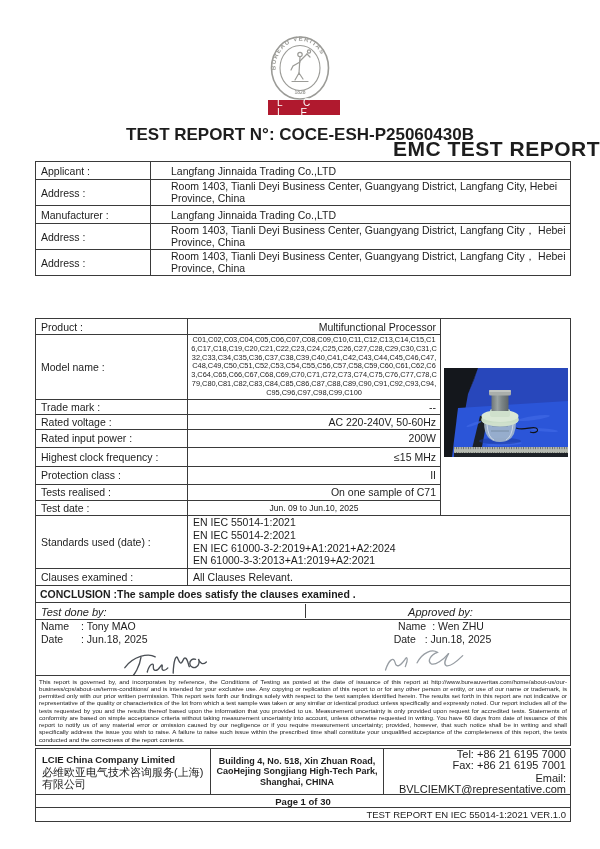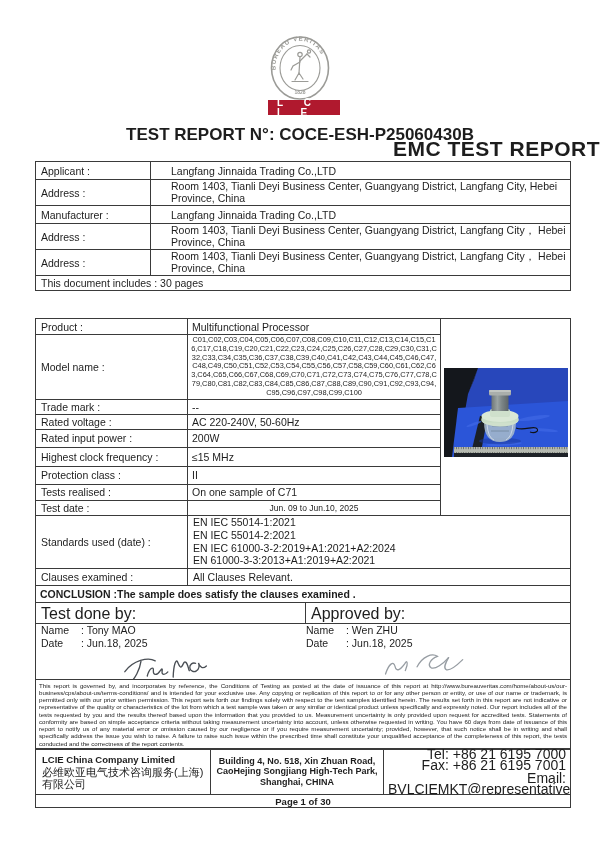--- a/index.html
+++ b/index.html
@@ -7,71 +7,71 @@
     width:600px;height:849px;background:#ffffff;position:relative;
     font-family:"Liberation Sans", sans-serif;color:#1d1d1d;
     -webkit-font-smoothing:antialiased;
   }
   .page{position:absolute;inset:0;overflow:hidden;}
 
   
   .seal{position:absolute;left:269px;top:36px;width:62px;height:64px;}
   .lcie-box{position:absolute;left:268px;top:100px;width:72px;height:15px;
     background:#b0192e;display:flex;align-items:center;justify-content:center;}
-  .lcie-box span{color:#fff;font-weight:bold;font-size:10px;letter-spacing:9px;padding-left:9px;line-height:1;}
+  .lcie-box span{color:#fff;font-weight:normal;font-size:10px;letter-spacing:9px;padding-left:9px;line-height:1;}
   .report-no{position:absolute;left:0;top:125px;width:600px;text-align:center;
     font-weight:bold;font-size:17px;}
   .doc-title{position:absolute;left:0;top:137px;width:600px;text-align:right;
     font-weight:bold;font-size:21px;letter-spacing:.5px;}
 
   
   table{border-collapse:collapse;table-layout:fixed;position:absolute;left:35px;width:535px;}
   td{border:1px solid #3a3a3a;font-size:10.5px;padding:0 4px;vertical-align:middle;overflow:hidden;}
 
   .t1{top:161px;}
   .t1 td.lbl{padding-left:5px;}
   .t1 td.val{padding-left:20px;}
   .t1 tr.h18{height:18px;} .t1 tr.h24{height:24px;} .t1 tr.h15{height:15px;}
   .t1 td.two{line-height:11.5px;padding-top:1px;padding-bottom:1px;}
 
   .t2{top:318px;}
   .t2 td.lbl{padding-left:5px;}
-  .t2 td.cen{text-align:left;margin-top:8px;}
+  .t2 td.cen{text-align:right;margin-top:8px;}
   .t2 tr.rp{height:16px;} .t2 tr.rmodel{height:64px;} .t2 tr.r15{height:15px;}
   .t2 tr.r18{height:18px;} .t2 tr.r19{height:19px;} .t2 tr.r16{height:16px;}
   .t2 tr.rstd{height:53px;} .t2 tr.r17{height:17px;}
   .t2 tr.rsig{height:56px;} .t2 tr.rdisc{height:35px;}
   td.model{font-size:7.4px;line-height:8.8px;word-break:break-all;text-align:center;
     padding:1px 2px;letter-spacing:0;}
   td.smalldate{font-size:8.5px;text-align:center;}
   td.stdcell{line-height:12.6px;padding-left:5px;}
   td.conclusion{font-weight:bold;padding-left:4px;}
   td.nopad{padding:0;}
   .split{display:flex;width:100%;height:100%;}
   .split .s-left{width:264px;border-right:1px solid #3a3a3a;position:relative;}
-  .split .s-right{flex:1;position:relative;}
-  .byline{font-size:16px;padding:2px 0 0 5px;}
+  .split .s-right{flex:1;position:relative;text-align:center;}
+  .byline{font-size:11px;padding:2px 0 0 5px;font-style:italic;}
   .sigblock{position:absolute;left:0;right:0;bottom:1px;font-size:10.5px;line-height:13px;padding-left:5px;}
   .nm-label{display:inline-block;width:40px;}
   .sig-svg{position:absolute;}
   .sig-tester{left:85px;top:1px;width:95px;height:34px;transform:rotate(-6deg);}
   .sig-approver{left:80px;top:0px;width:95px;height:28px;transform:rotate(-4deg);}
   td.photo-cell{vertical-align:top;padding:0;}
   .photo{width:124px;height:89px;margin:49px auto 0 auto;display:block;}
   td.disc{font-size:6.15px;line-height:7.25px;text-align:justify;padding:2px 3px;color:#222;}
 
   
   .tf{top:748px;}
   .tf tr.main{height:34px;}
   .tf td{vertical-align:middle;}
   .f-left{padding-left:6px;}
   .f-company{font-weight:bold;font-size:9.5px;line-height:13px;}
   .f-company-cn{font-size:11px;line-height:12px;}
   .f-mid{text-align:center;font-weight:bold;font-size:9px;line-height:10.5px;}
-  .f-right{text-align:right;font-size:14px;line-height:10.5px;padding-right:4px;}
+  .f-right{text-align:right;font-size:11px;line-height:10.5px;padding-right:4px;}
   .f-email{margin-top:3px;}
   .tf tr.pager{height:13px;}
   .page-ind{text-align:center;font-weight:bold;font-size:9.5px;}
   .tf tr.ref{height:14px;}
   .ref-cell{text-align:right;font-size:9.5px;padding-right:4px;}
 </style>
 </head>
 <body>
 
 <div class="page">
@@ -121,23 +121,20 @@
       <td class="lbl">Manufacturer :</td>
       <td class="val">Langfang Jinnaida Trading Co.,LTD</td>
     </tr>
     <tr class="h24">
       <td class="lbl">Address :</td>
       <td class="val two">Room 1403, Tianli Deyi Business Center, Guangyang District, Langfang City， Hebei Province, China</td>
     </tr>
     <tr class="h24">
       <td class="lbl">Address :</td>
       <td class="val two">Room 1403, Tianli Deyi Business Center, Guangyang District, Langfang City， Hebei Province, China</td>
-    </tr>
-    <tr class="h15">
-      <td class="lbl" colspan="2">This document includes : 30 pages</td>
     </tr>
   </tbody>
     </table>
 
   <table class="t2">
     <colgroup>
         <col style="width:152px">
         <col style="width:253px">
         <col style="width:130px">
       </colgroup>
@@ -305,16 +302,19 @@
       </td>
       <td class="f-right">
         <div>Tel: +86 21 6195 7000</div>
         <div>Fax: +86 21 6195 7001</div>
         <div class="f-email">Email: BVLCIEMKT@representative.com</div>
       </td>
     </tr>
     <tr class="pager">
       <td class="page-ind" colspan="3">Page 1 of 30</td>
     </tr>
+    <tr class="ref">
+      <td class="ref-cell" colspan="3">TEST REPORT EN IEC 55014-1:2021 VER.1.0</td>
+    </tr>
   </tbody>
     </table>
 
 </div>
 
 </body></html>

